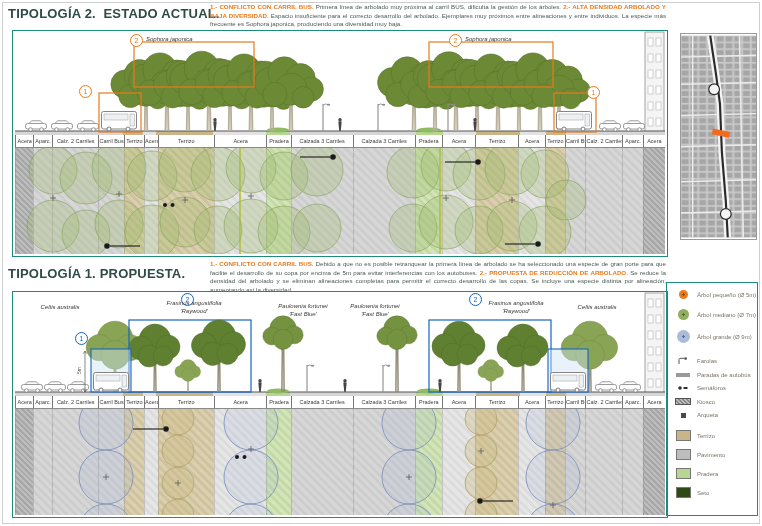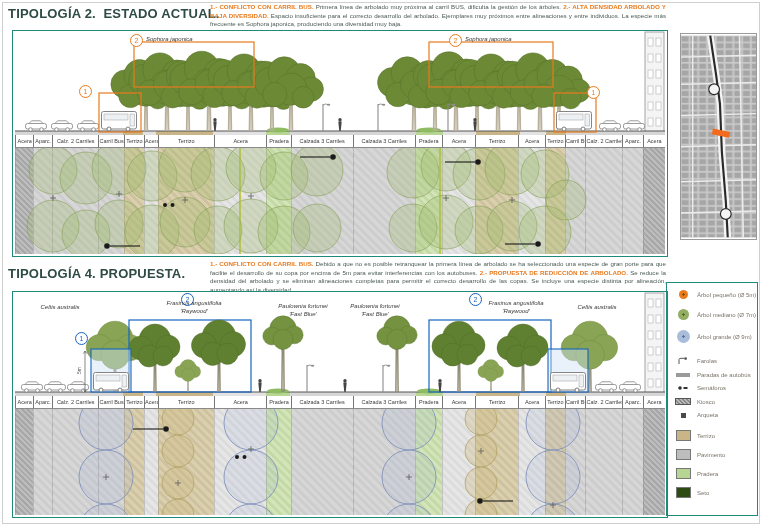--- a/index.html
+++ b/index.html
@@ -286,21 +286,21 @@
       </svg>
     </div>
     <div class="co org" style="left:66px;top:54px;">1</div>
     <div class="co org" style="left:574px;top:55px;">1</div>
     <div class="co org" style="left:117px;top:3px;">2</div>
     <div class="co org" style="left:436px;top:3px;">2</div>
     <div class="sp" style="left:133px;top:5px;width:70px;">Sophora japonica</div>
     <div class="sp" style="left:452px;top:5px;width:70px;">Sophora japonica</div>
   </div>
 
-  <div class="title" style="left:8px;top:266px;">TIPOLOGÍA 4. PROPUESTA.</div>
+  <div class="title" style="left:8px;top:266px;">TIPOLOGÍA 1. PROPUESTA.</div>
   <div class="notes" style="left:210px;top:260px;width:456px;">
     <span class="hl">1.- CONFLICTO CON CARRIL BUS.</span>
     <span>Debido a que no es posible retranquear la primera línea de arbolado se ha seleccionado una especie de gran porte para que facilite el desarrollo de su copa por encima de 5m para evitar interferencias con los autobuses.</span>
     <span class="hl">2.- PROPUESTA DE REDUCCIÓN DE ARBOLADO.</span>
     <span>Se reduce la densidad del arbolado y se eliminan alineaciones completas para permitir el correcto desarrollo de las copas. Se incluye una especie distinta por alineación, aumentando así la diversidad.</span>
   </div>
 
   <div class="panel" style="top:291px;">
     <svg class="elev" viewBox="0 0 650 104">
       <use href="#bld" transform="translate(630,1)"></use>

